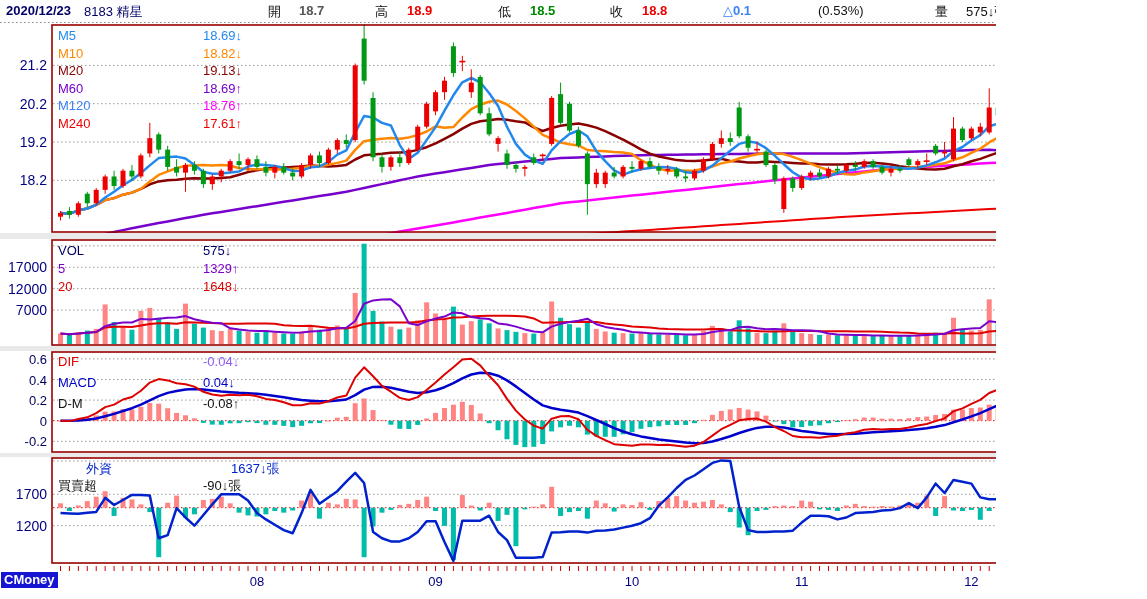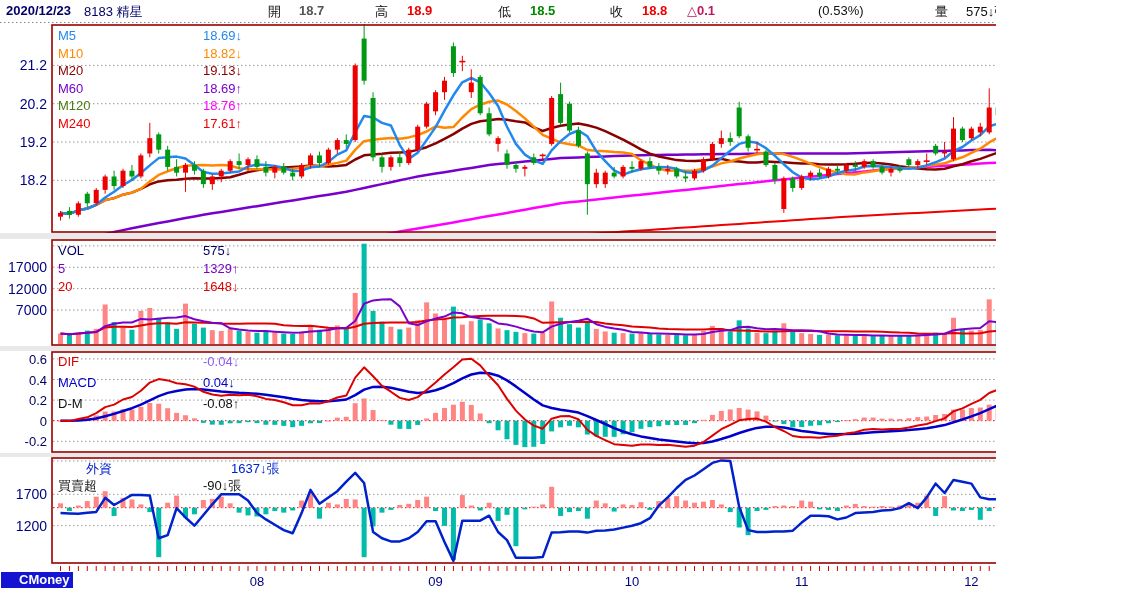--- a/index.html
+++ b/index.html
@@ -2,41 +2,41 @@
 <html><head>
 <meta charset="utf-8">
 <style>
   html,body{margin:0;padding:0;background:#fff;}
   #stage{position:relative;width:996px;height:599px;background:#fff;overflow:hidden;
          font-family:"Liberation Sans","DejaVu Sans",sans-serif;}
   .hdr{position:absolute;top:3px;font-size:13px;white-space:nowrap;color:#111;}
   .sep{position:absolute;left:0;width:1147px;background:#e9e9e9;}
   .lbl{font-weight:bold;}
   #logo{position:absolute;left:1px;top:572px;background:#1414d2;color:#fff;
-        font-size:13px;font-weight:bold;padding:0 3px 1px 18px;letter-spacing:0;}
+        font-size:13px;font-weight:bold;padding:0 3px 1px 3px;letter-spacing:0;}
   .legend{position:absolute;font-size:13px;line-height:18px;}
   .legend .row{position:absolute;white-space:nowrap;}
   svg{position:absolute;left:0;top:0;}
 </style>
 </head>
 <body>
 
 <div id="stage">
 
   <div class="hdr lbl" style="left:6px;color:#000066">2020/12/23</div>
   <div class="hdr" style="left:84px;color:#000066">8183 精星</div>
   <div class="hdr" style="left:268px">開</div>
   <div class="hdr lbl" style="left:299px;color:#555">18.7</div>
   <div class="hdr" style="left:375px">高</div>
   <div class="hdr lbl" style="left:407px;color:#ee0000">18.9</div>
   <div class="hdr" style="left:498px">低</div>
   <div class="hdr lbl" style="left:530px;color:#008800">18.5</div>
   <div class="hdr" style="left:610px">收</div>
   <div class="hdr lbl" style="left:642px;color:#ee0000">18.8</div>
-  <div class="hdr lbl" style="left:687px;color:#be185d">△0.1</div>
+  <div class="hdr lbl" style="left:723px;color:#3b82f6">△0.1</div>
   <div class="hdr" style="left:818px">(0.53%)</div>
   <div class="hdr" style="left:935px">量</div>
   <div class="hdr" style="left:966px">575↓張</div>
   <div class="hdr" style="left:1103px">日線</div>
 
   <div class="sep" style="top:233px;height:6px"></div>
   <div class="sep" style="top:346px;height:5px"></div>
   <div class="sep" style="top:453px;height:4px"></div>
 
   <svg id="chart" width="1147" height="599">
@@ -834,21 +834,21 @@
       <text x="632.02" y="586" fill="#000080" font-size="13" text-anchor="middle" font-family="&quot;Liberation Sans&quot;,&quot;DejaVu Sans&quot;,sans-serif">10</text>
       <text x="801.6899999999999" y="586" fill="#000080" font-size="13" text-anchor="middle" font-family="&quot;Liberation Sans&quot;,&quot;DejaVu Sans&quot;,sans-serif">11</text>
       <text x="971.36" y="586" fill="#000080" font-size="13" text-anchor="middle" font-family="&quot;Liberation Sans&quot;,&quot;DejaVu Sans&quot;,sans-serif">12</text>
     </svg>
 
   <div id="lg-main" class="legend" style="left: 58px; top: 27px; width: 235px;">
       <div class="row" style="left: 0px; top: 0px;"><span style="color: rgb(34, 136, 238);">M5</span><span style="color: rgb(34, 136, 238); position: absolute; left: 145px;">18.69↓</span></div>
       <div class="row" style="left: 0px; top: 17.6px;"><span style="color: rgb(255, 136, 0); text-align: center;">M10</span><span style="color: rgb(255, 136, 0); position: absolute; left: 145px;">18.82↓</span></div>
       <div class="row" style="left: 0px; top: 35.2px;"><span style="color: rgb(136, 0, 0);">M20</span><span style="color: rgb(136, 0, 0); position: absolute; left: 145px;">19.13↓</span></div>
       <div class="row" style="left: 0px; top: 52.8px;"><span style="color: rgb(119, 0, 204);">M60</span><span style="color: rgb(119, 0, 204); position: absolute; left: 145px;">18.69↑</span></div>
-      <div class="row" style="left: 0px; top: 70.4px;"><span style="color: #4d7c0f;">M120</span><span style="color: rgb(255, 0, 255); position: absolute; left: 145px;">18.76↑</span></div>
+      <div class="row" style="left: 0px; top: 70.4px;"><span style="color: #3b82f6;">M120</span><span style="color: rgb(255, 0, 255); position: absolute; left: 145px;">18.76↑</span></div>
       <div class="row" style="left: 0px; top: 88px;"><span style="color: rgb(238, 0, 0);">M240</span><span style="color: rgb(238, 0, 0); position: absolute; left: 145px;">17.61↑</span></div>
     </div>
   <div id="lg-vol" class="legend" style="left: 58px; top: 242px; width: 235px;">
       <div class="row" style="left: 0px; top: 0px;"><span style="color: rgb(0, 0, 102);">VOL</span><span style="color: rgb(0, 0, 102); position: absolute; left: 145px;">575↓</span></div>
       <div class="row" style="left: 0px; top: 18px;"><span style="color: rgb(122, 0, 204);">5</span><span style="color: rgb(122, 0, 204); position: absolute; left: 145px;">1329↑</span></div>
       <div class="row" style="left: 0px; top: 36px;"><span style="color: rgb(224, 0, 0);">20</span><span style="color: rgb(224, 0, 0); position: absolute; left: 145px;">1648↓</span></div>
     </div>
   <div id="lg-macd" class="legend" style="left: 58px; top: 353px; width: 235px;">
       <div class="row" style="left: 0px; top: 0px;"><span style="color: rgb(221, 0, 0);">DIF</span><span style="color: #8b5cf6; position: absolute; left: 145px;">-0.04↓</span></div>
       <div class="row" style="left: 0px; top: 21px;"><span style="color: rgb(0, 0, 204);">MACD</span><span style="color: rgb(0, 0, 204); position: absolute; left: 145px;">0.04↓</span></div>

